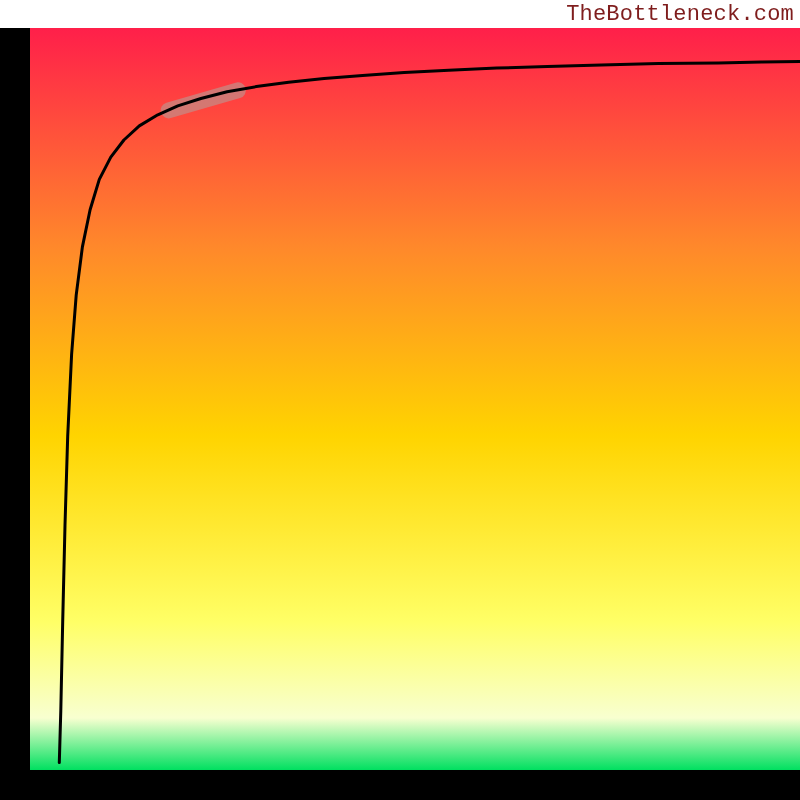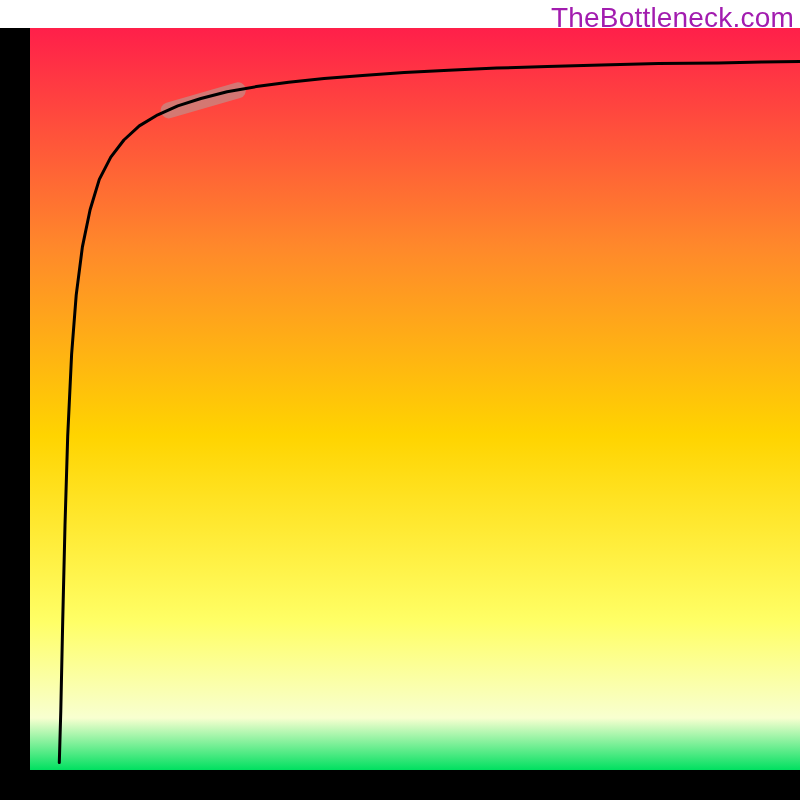--- a/index.html
+++ b/index.html
@@ -12,23 +12,23 @@
   }
   .frame {
     position: relative;
     width: 800px;
     height: 800px;
   }
   .attribution {
     position: absolute;
     top: 2px;
     right: 6px;
-    font-size: 28px;
-    color: #a21caf;
-    font-family: Liberation Sans, sans-serif;
+    font-size: 22px;
+    color: #7f1d1d;
+    font-family: Liberation Mono, monospace;
     letter-spacing: 0.2px;
   }
   svg {
     display: block;
   }
 </style>
 </head>
 <body>
 
 <div class="frame">

